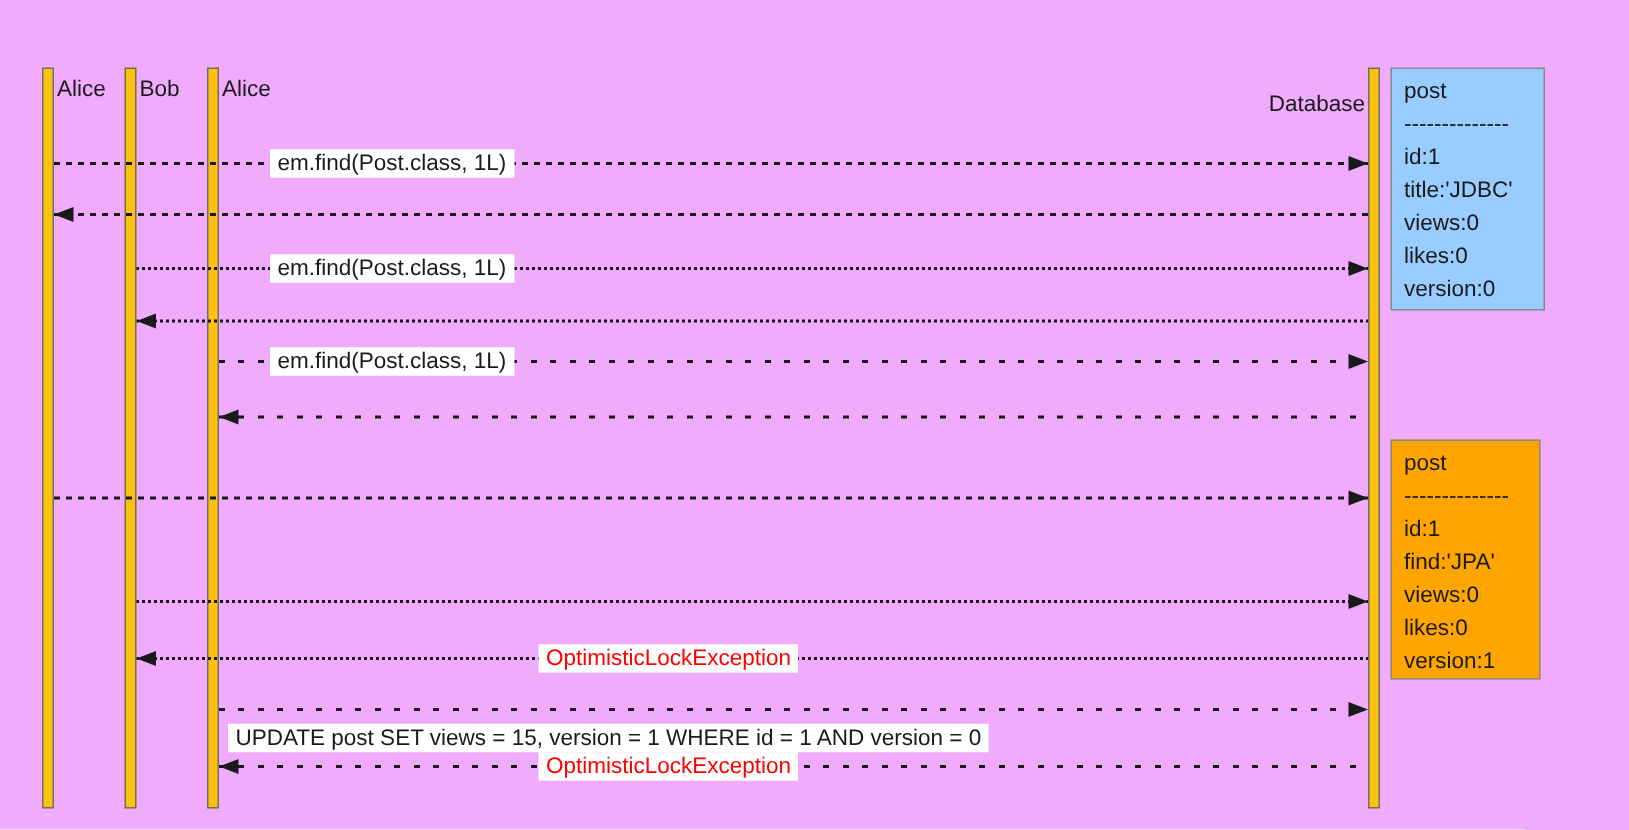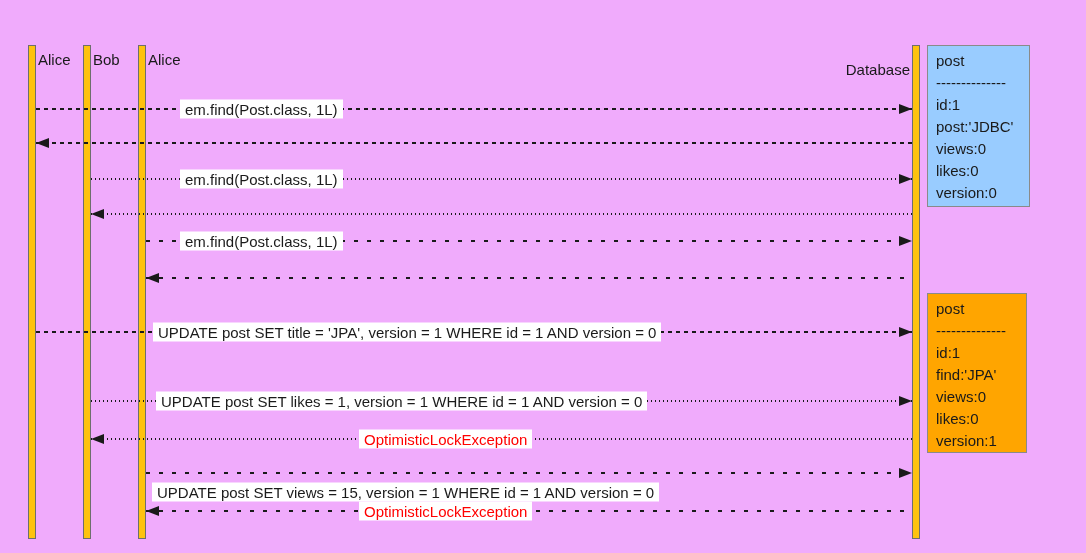--- a/index.html
+++ b/index.html
@@ -96,38 +96,36 @@
     <div class="msg-label" style="left: 180px; top: 179px; color: rgb(26, 26, 26);">em.find(Post.class, 1L)</div>
     <div class="msg-line dotted" style="left: 91px; width: 821px; top: 213px;"></div>
     <div class="arrowhead left" style="top: 209px; left: 91px;"></div>
     <div class="msg-line dashed-wide" style="left: 146px; width: 766px; top: 240px;"></div>
     <div class="arrowhead right" style="top: 236px; left: 899px;"></div>
     <div class="msg-label" style="left: 180px; top: 241px; color: rgb(26, 26, 26);">em.find(Post.class, 1L)</div>
     <div class="msg-line dashed-wide" style="left: 146px; width: 766px; top: 277px;"></div>
     <div class="arrowhead left" style="top: 273px; left: 146px;"></div>
     <div class="msg-line dashed" style="left: 36px; width: 876px; top: 331px;"></div>
     <div class="arrowhead right" style="top: 327px; left: 899px;"></div>
-    <div class="msg-label" style="left: 153px; top: 332px; color: rgb(26, 26, 26);">UPDATE post SET title = 'JPA', version = 1 WHERE id = 1 AND version = 0</div>
     <div class="msg-line dotted" style="left: 91px; width: 821px; top: 400px;"></div>
     <div class="arrowhead right" style="top: 396px; left: 899px;"></div>
-    <div class="msg-label" style="left: 156px; top: 401px; color: rgb(26, 26, 26);">UPDATE post SET likes = 1, version = 1 WHERE id = 1 AND version = 0</div>
     <div class="msg-line dotted" style="left: 91px; width: 821px; top: 438px;"></div>
     <div class="arrowhead left" style="top: 434px; left: 91px;"></div>
     <div class="msg-label" style="left: 359px; top: 439px; color: rgb(255, 0, 0);">OptimisticLockException</div>
     <div class="msg-line dashed-wide" style="left: 146px; width: 766px; top: 472px;"></div>
     <div class="arrowhead right" style="top: 468px; left: 899px;"></div>
     <div class="msg-label" style="left: 152px; top: 473px; color: rgb(26, 26, 26); margin-top: 19px;">UPDATE post SET views = 15, version = 1 WHERE id = 1 AND version = 0</div>
     <div class="msg-line dashed-wide" style="left: 146px; width: 766px; top: 510px;"></div>
     <div class="arrowhead left" style="top: 506px; left: 146px;"></div>
     <div class="msg-label" style="left: 359px; top: 511px; color: rgb(255, 0, 0);">OptimisticLockException</div>
     <div class="note-box" style="left: 927px; top: 45px; width: 103px; height: 162px; background: rgb(153, 204, 255);">
       <div>post</div>
       <div>--------------</div>
       <div>id:1</div>
-      <div>post:'JDBC'</div>
+      <div>title:'JDBC'</div>
       <div>views:0</div>
       <div>likes:0</div>
       <div>version:0</div>
     </div>
     <div class="note-box" style="left: 927px; top: 293px; width: 100px; height: 160px; background: rgb(255, 165, 0);">
       <div>post</div>
       <div>--------------</div>
       <div>id:1</div>
       <div>find:'JPA'</div>
       <div>views:0</div>

